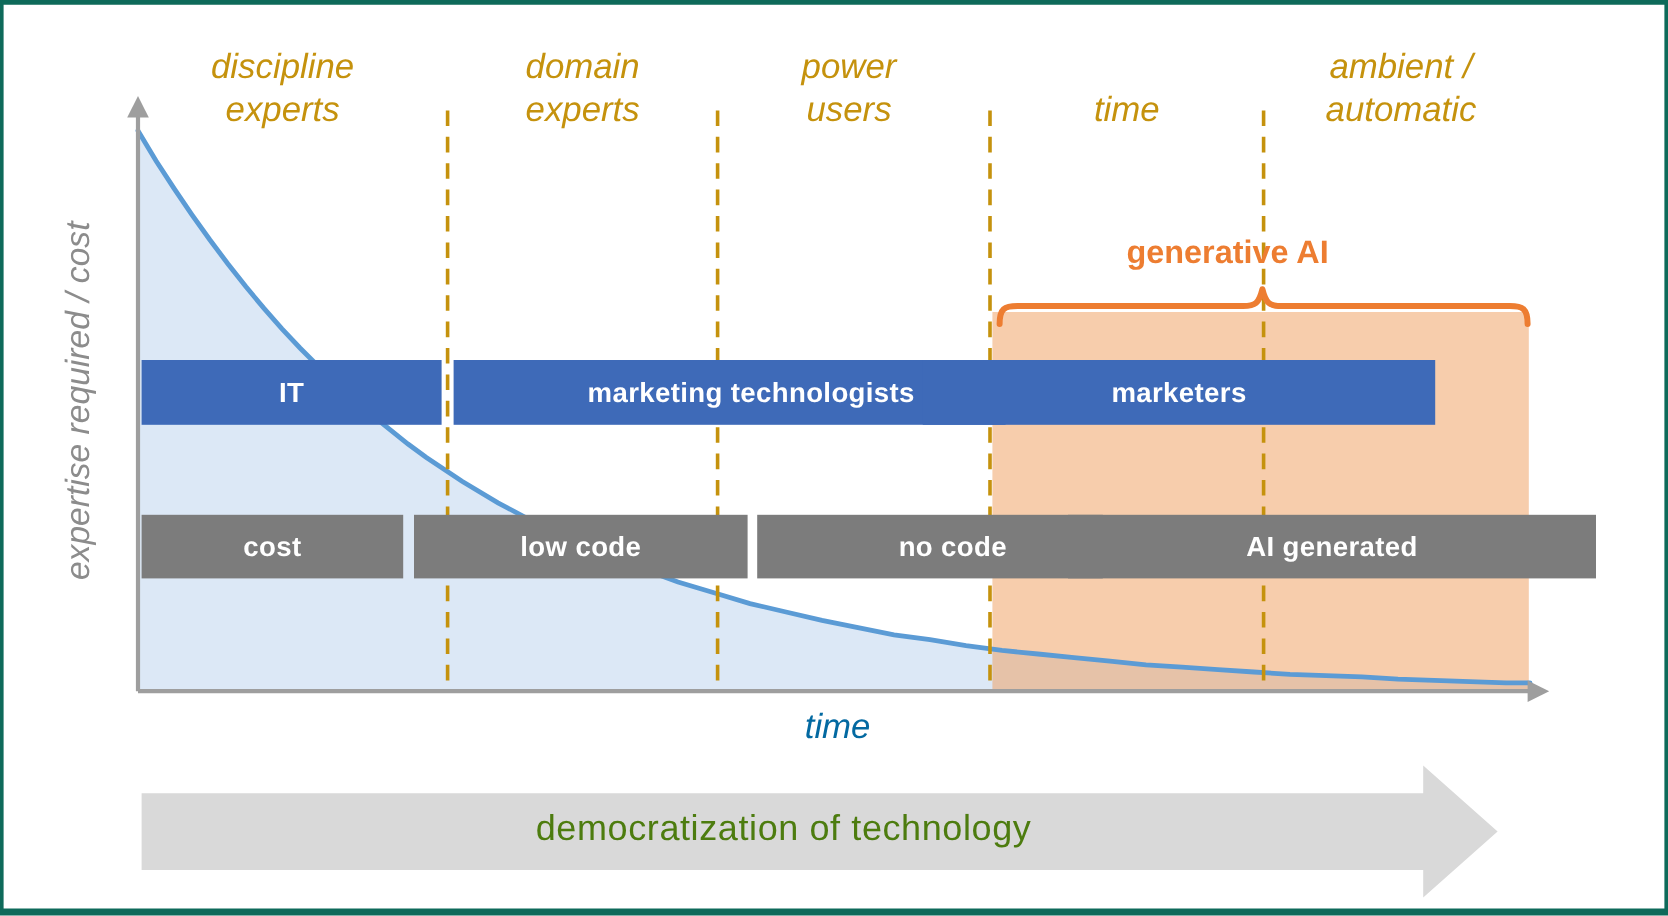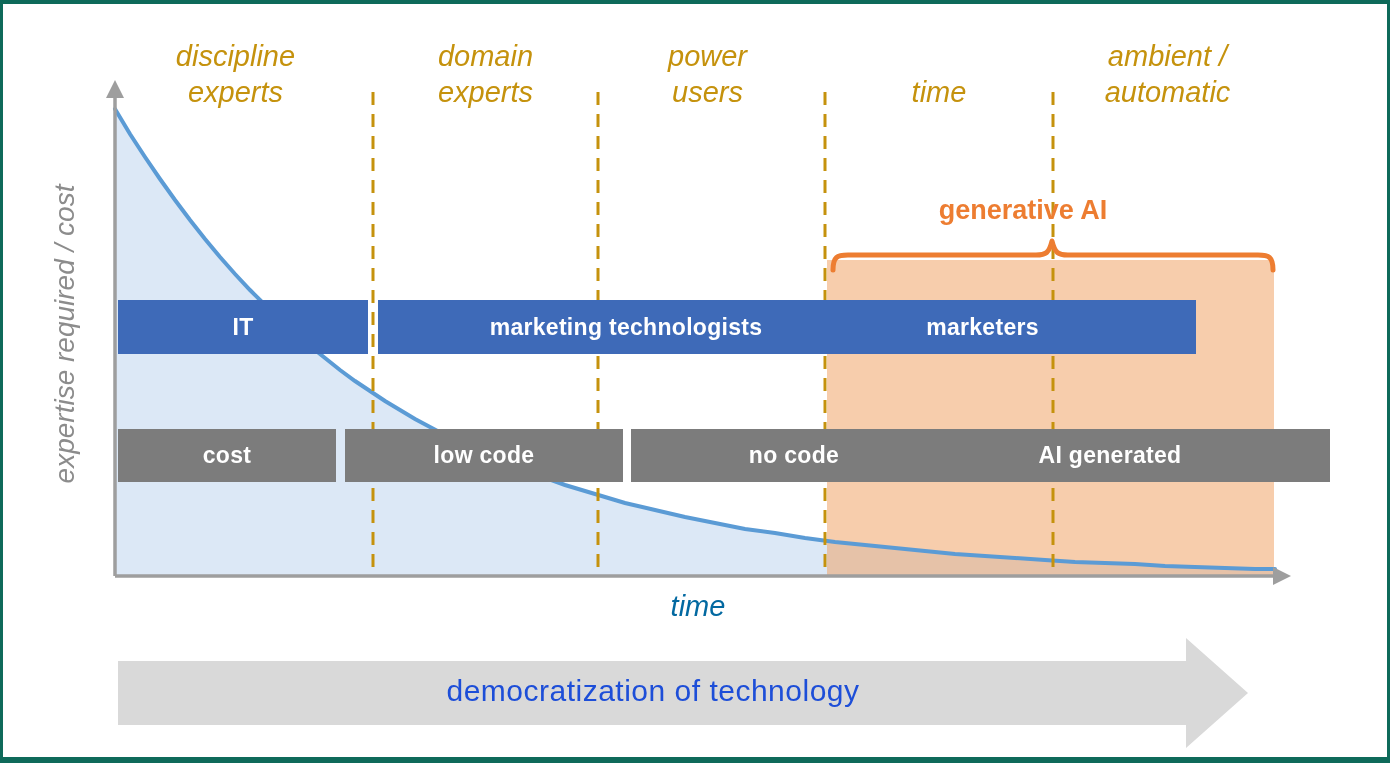--- a/index.html
+++ b/index.html
@@ -89,21 +89,21 @@
   #bar-nocode { left: 628px; width: 250px; padding-left: 38px; }
   #bar-aigen  { left: 887px; width: 440px; }
 
   
   .demo-label {
     position: absolute;
     left: 115px; top: 653px; width: 1070px; height: 68px;
     display: flex; align-items: center; justify-content: center;
     font-size: 30px;
     letter-spacing: 0.5px;
-    color: #1d4ed8;
+    color: #4d7c0f;
   }
 </style>
 </head>
 <body>
 
 <div class="frame">
 
   <svg class="layer" viewBox="0 0 1390 763">
 
     <path d="M112,105 L127,130 L142,153 L157,175 L172,196 L187,216 L202,235 L217,253 L232,270 L247,286 L262,301 L277,315 L292,329 L307,342 L322,354 L337,366 L352,377 L367,387 L382,397 L412,415 L442,431 L472,446 L502,459 L532,470 L562,481 L592,490 L622,499 L652,506 L682,513 L712,519 L742,525 L772,529 L802,534 L832,538 L862,541 L892,544 L922,547 L952,550 L982,552 L1012,554 L1042,556 L1072,558 L1102,559 L1132,560 L1162,562 L1192,563 L1222,564 L1252,565 L1272,565 L1272,572 L112,572 Z" fill="#DCE8F6"></path>

